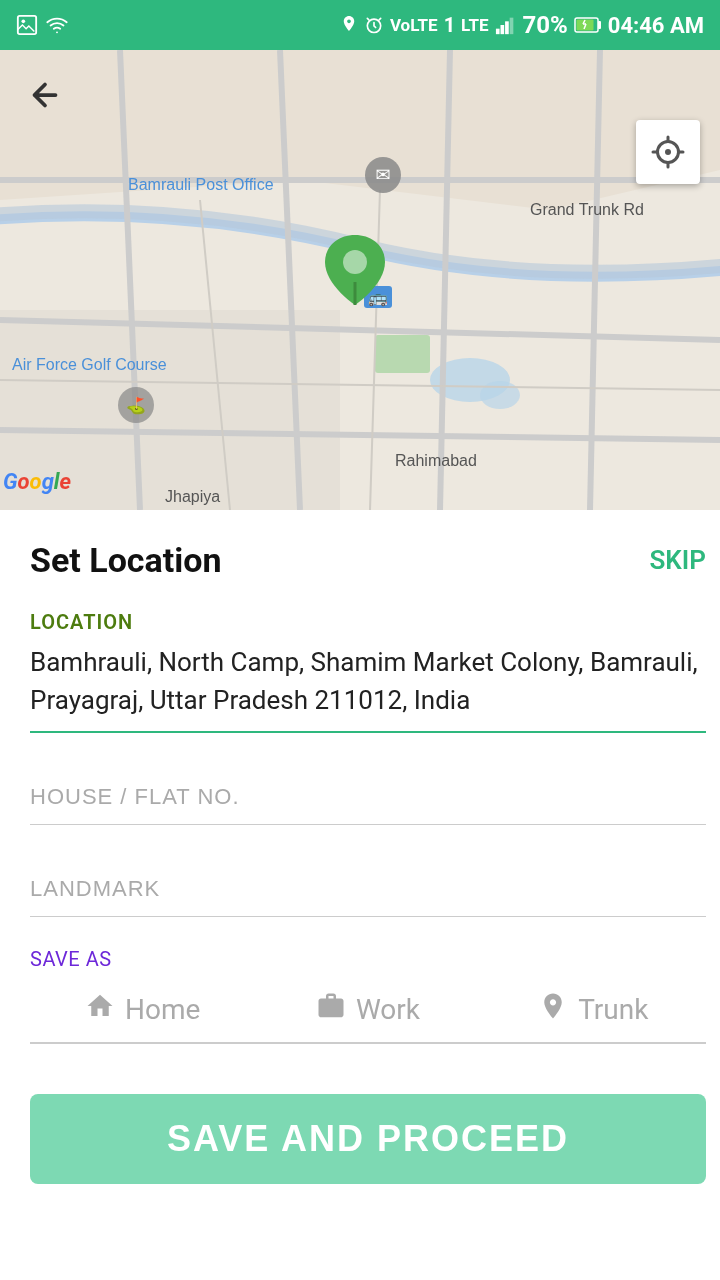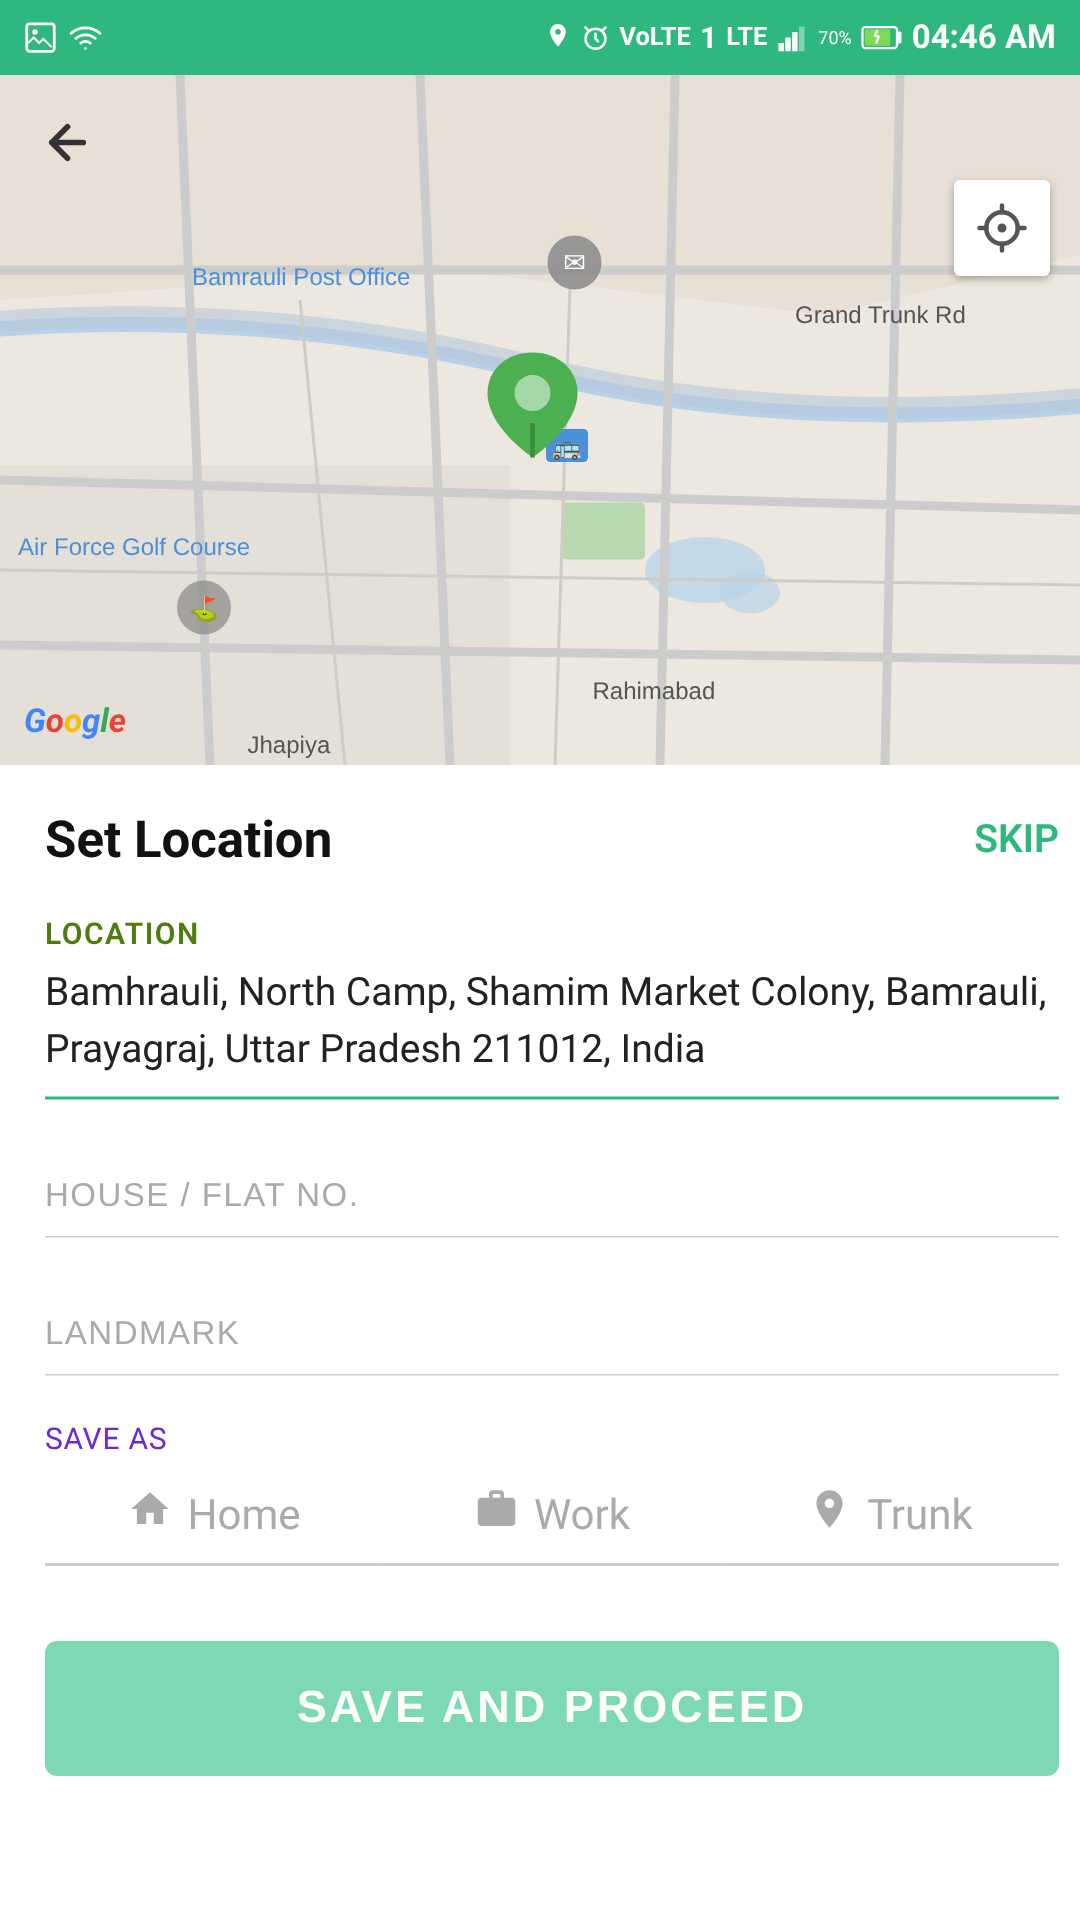--- a/index.html
+++ b/index.html
@@ -84,21 +84,21 @@
       justify-content: center;
       box-shadow: 0 2px 6px rgba(0,0,0,0.3);
       cursor: pointer;
       z-index: 10;
     }
 
     
     .google-logo {
       position: absolute;
       bottom: 16px;
-      left: 16px;
+      left: 3px;
       font-size: 22px;
       color: #666;
       font-style: italic;
       font-weight: bold;
     }
     .google-logo span:first-child { color: #4285F4; }
     .google-logo span:nth-child(2) { color: #EA4335; }
     .google-logo span:nth-child(3) { color: #FBBC05; }
     .google-logo span:nth-child(4) { color: #4285F4; }
     .google-logo span:nth-child(5) { color: #34A853; }
@@ -206,21 +206,21 @@
       font-size: 28px;
       color: #aaa;
     }
 
     .save-proceed-btn {
       width: 100%;
       height: 90px;
       background: #7dd9b3;
       border: none;
       border-radius: 8px;
-      font-size: 30px;
+      font-size: 36px;
       font-weight: 600;
       color: white;
       letter-spacing: 2px;
       cursor: pointer;
       margin-top: 10px;
     }
     .road-main { stroke: #ccc; stroke-width: 6; fill: none; }
     .road-highway { stroke: #b8d0e8; stroke-width: 10; fill: none; }
     .map-label { font-size: 16px; fill: #555; }
     .map-label-blue { font-size: 16px; fill: #4a90d9; }
@@ -259,21 +259,21 @@
     <span style="font-size:20px;font-weight:bold;">1</span>
     <span style="font-size:17px;font-weight:bold;">LTE</span>
 
     <svg width="22" height="20" viewBox="0 0 24 20" fill="white">
       <rect x="1" y="14" width="4" height="6" fill="white"></rect>
       <rect x="6" y="10" width="4" height="10" fill="white"></rect>
       <rect x="11" y="6" width="4" height="14" fill="white"></rect>
       <rect x="16" y="2" width="4" height="18" fill="white" opacity="0.4"></rect>
     </svg>
 
-    <span style="font-size:12px;font-weight:400;">70%</span>
+    <span style="font-size:24px;font-weight:700;">70%</span>
     <svg width="28" height="18" viewBox="0 0 28 18">
       <rect x="1" y="2" width="23" height="14" rx="2" stroke="white" stroke-width="1.5" fill="none"></rect>
       <rect x="24" y="5" width="3" height="8" rx="1" fill="white"></rect>
       <rect x="2.5" y="3.5" width="17" height="11" rx="1" fill="#7ed957"></rect>
       <line x1="11" y1="4" x2="9" y2="8" stroke="white" stroke-width="1.5"></line>
       <line x1="9" y1="8" x2="12" y2="8" stroke="white" stroke-width="1.5"></line>
       <line x1="12" y1="8" x2="10" y2="13" stroke="white" stroke-width="1.5"></line>
     </svg>
 
     <span class="status-time">04:46 AM</span>

